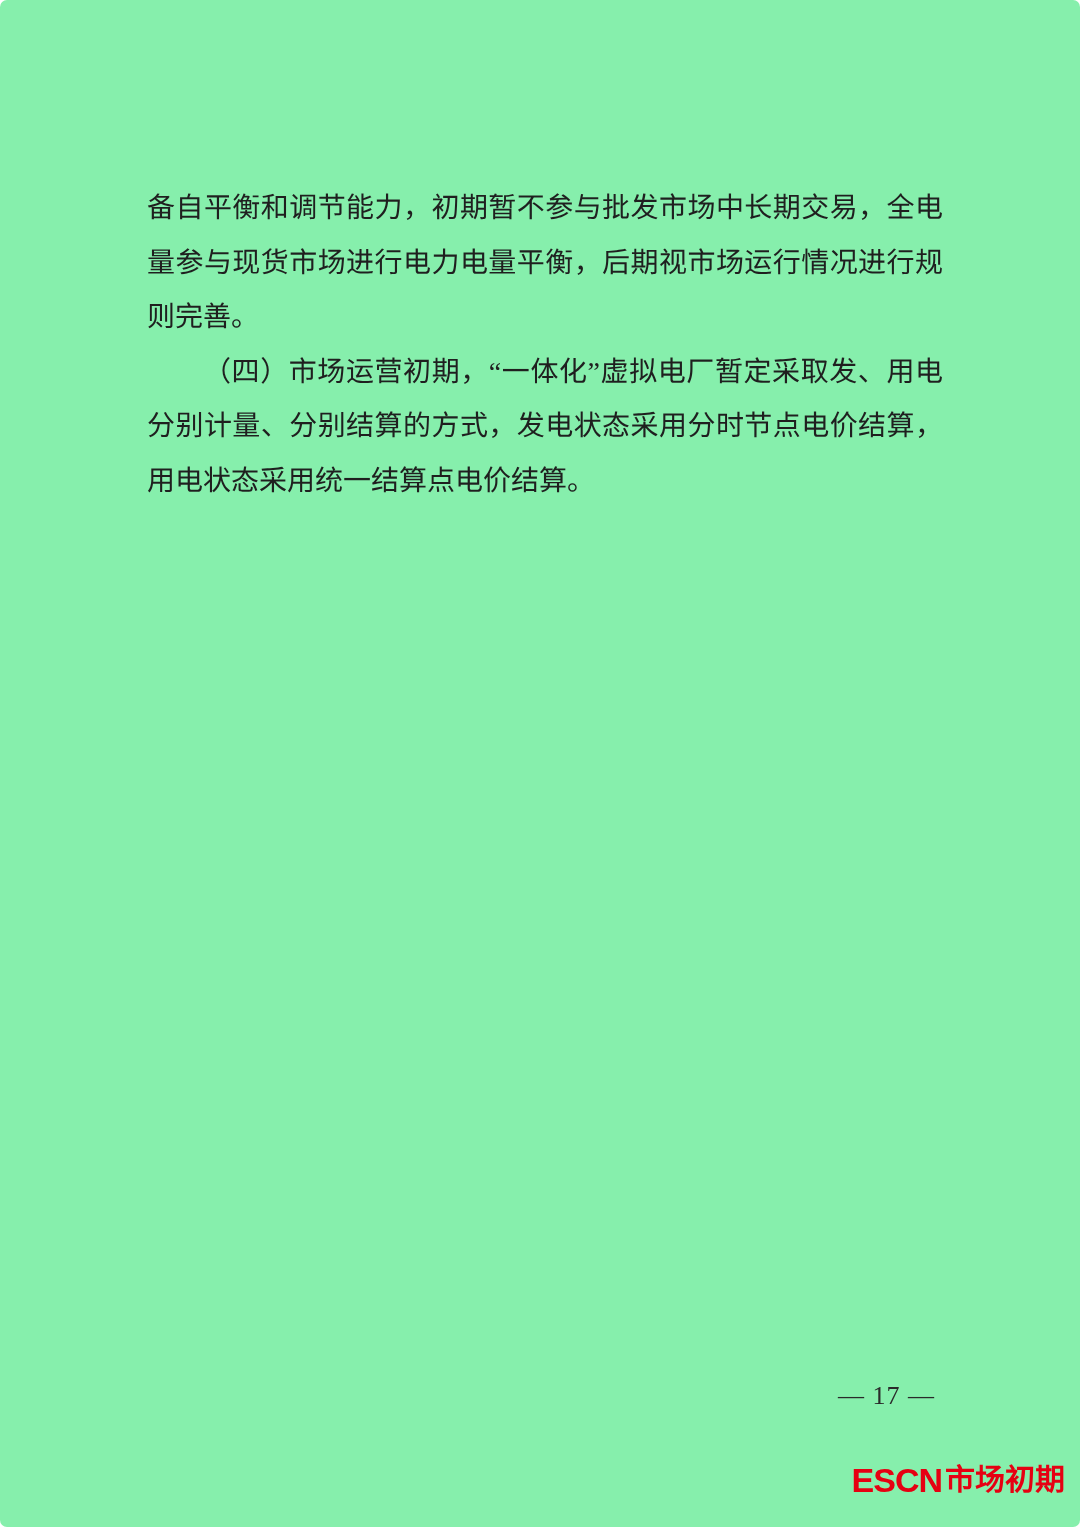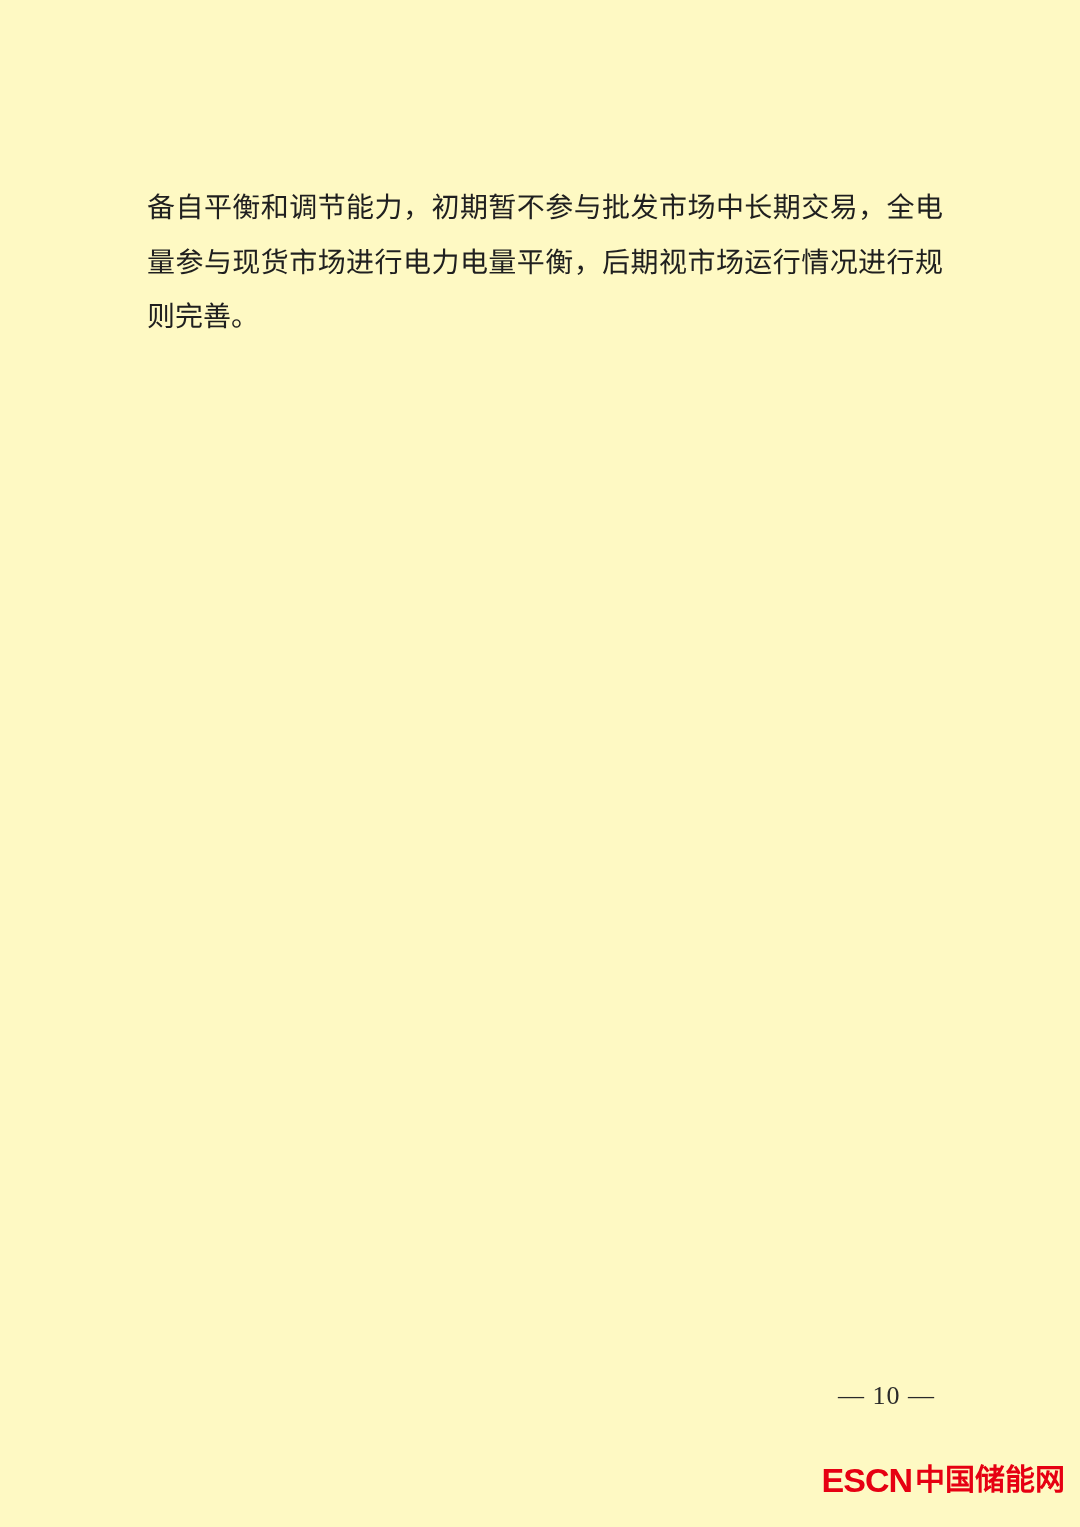--- a/index.html
+++ b/index.html
@@ -4,24 +4,25 @@
 <style>
   html, body {
     margin: 0;
     padding: 0;
     background: #ffffff;
   }
   .page {
     position: relative;
     width: 1080px;
     height: 1527px;
-    background: #fef9c3;
+    background: #86efac;
     overflow: hidden;
     font-family: "Liberation Serif", "DejaVu Serif", serif;
     color: #1f1f1f;
+    border-radius: 7px;
   }
   .content {
     position: absolute;
     left: 147px;
     top: 181px;
     width: 796px;
   }
   .para {
     margin: 0;
     padding: 0;
@@ -67,22 +68,23 @@
     line-height: 40px;
   }
 </style>
 </head>
 <body>
 
 <div class="page">
 
   <main class="content">
     <p class="para no-indent">备自平衡和调节能力，初期暂不参与批发市场中长期交易，全电量参与现货市场进行电力电量平衡，后期视市场运行情况进行规则完善。</p>
+    <p class="para">（四）市场运营初期，“一体化”虚拟电厂暂定采取发、用电分别计量、分别结算的方式，发电状态采用分时节点电价结算，用电状态采用统一结算点电价结算。</p>
   </main>
 
-  <div class="page-number">— 10 —</div>
+  <div class="page-number">— 17 —</div>
 
   <div class="logo" style="color: rgb(230, 0, 18);">
     <span class="logo-latin">ESCN</span>
-    <span class="logo-cjk">中国储能网</span>
+    <span class="logo-cjk">市场初期</span>
   </div>
 
 </div>
 
 </body></html>

